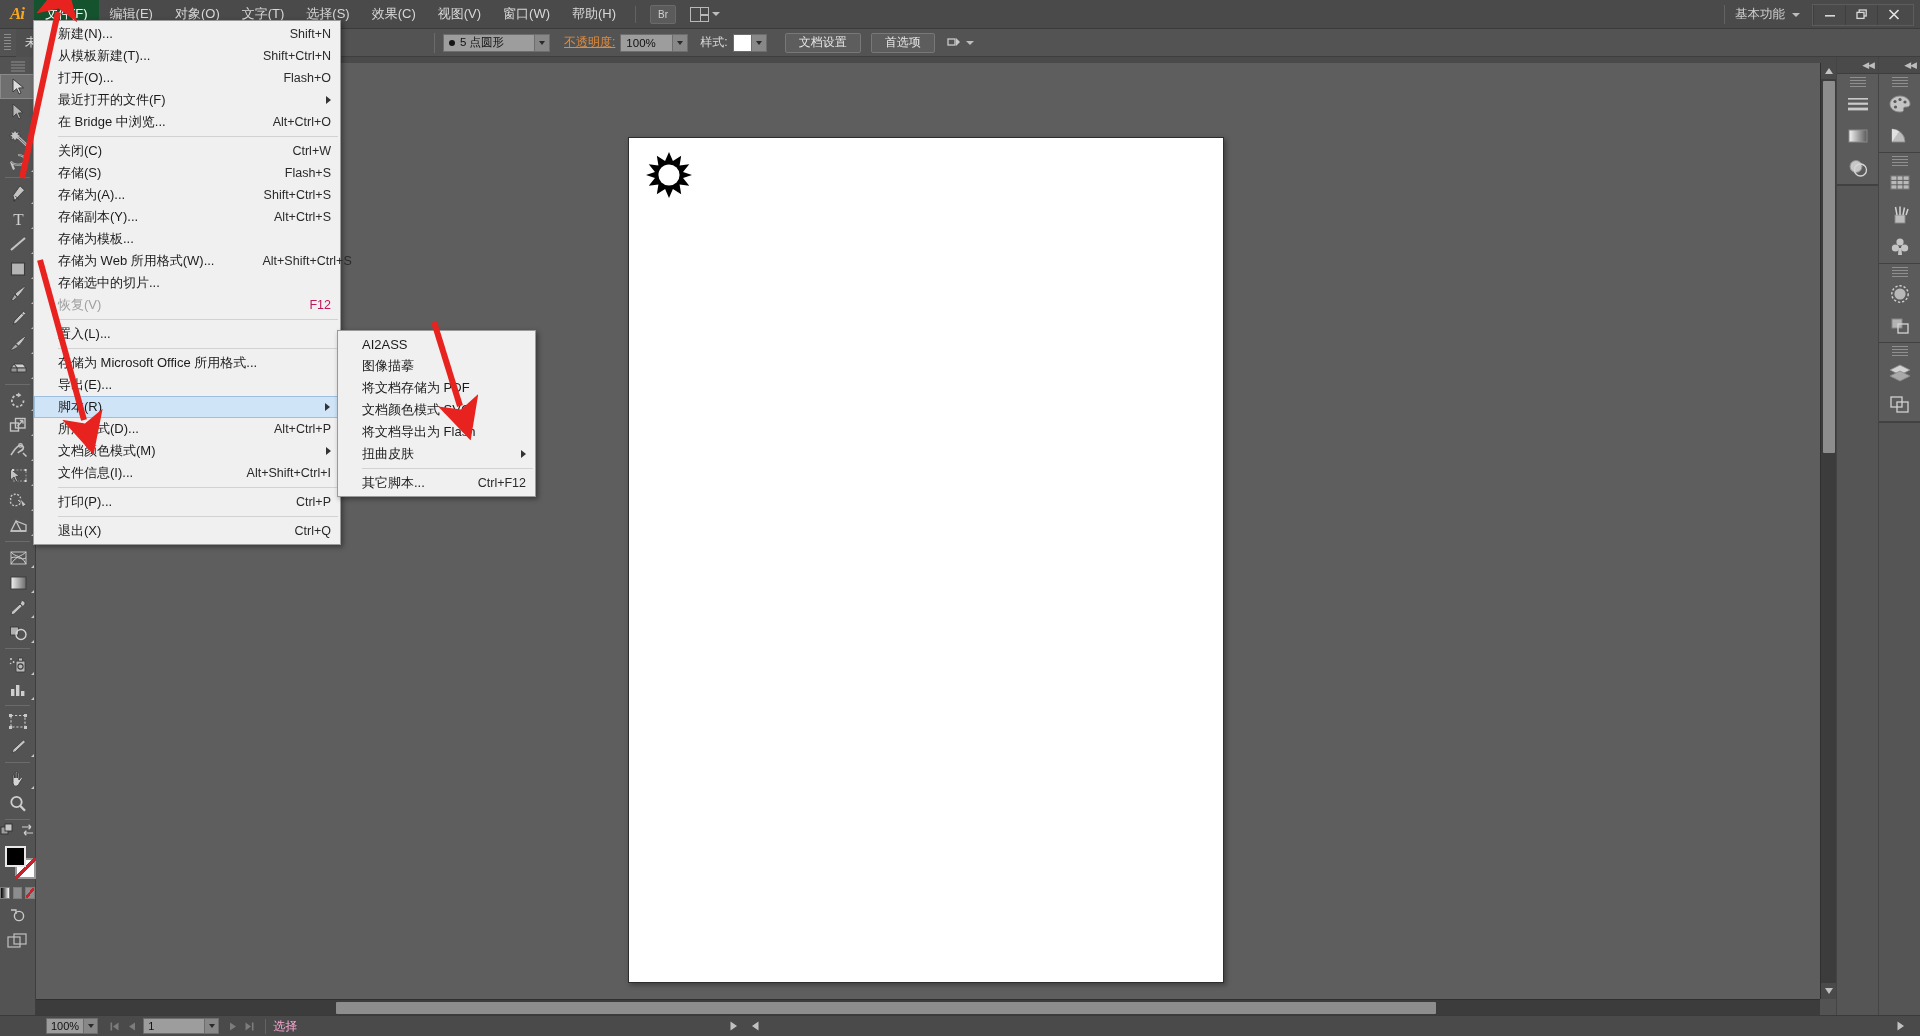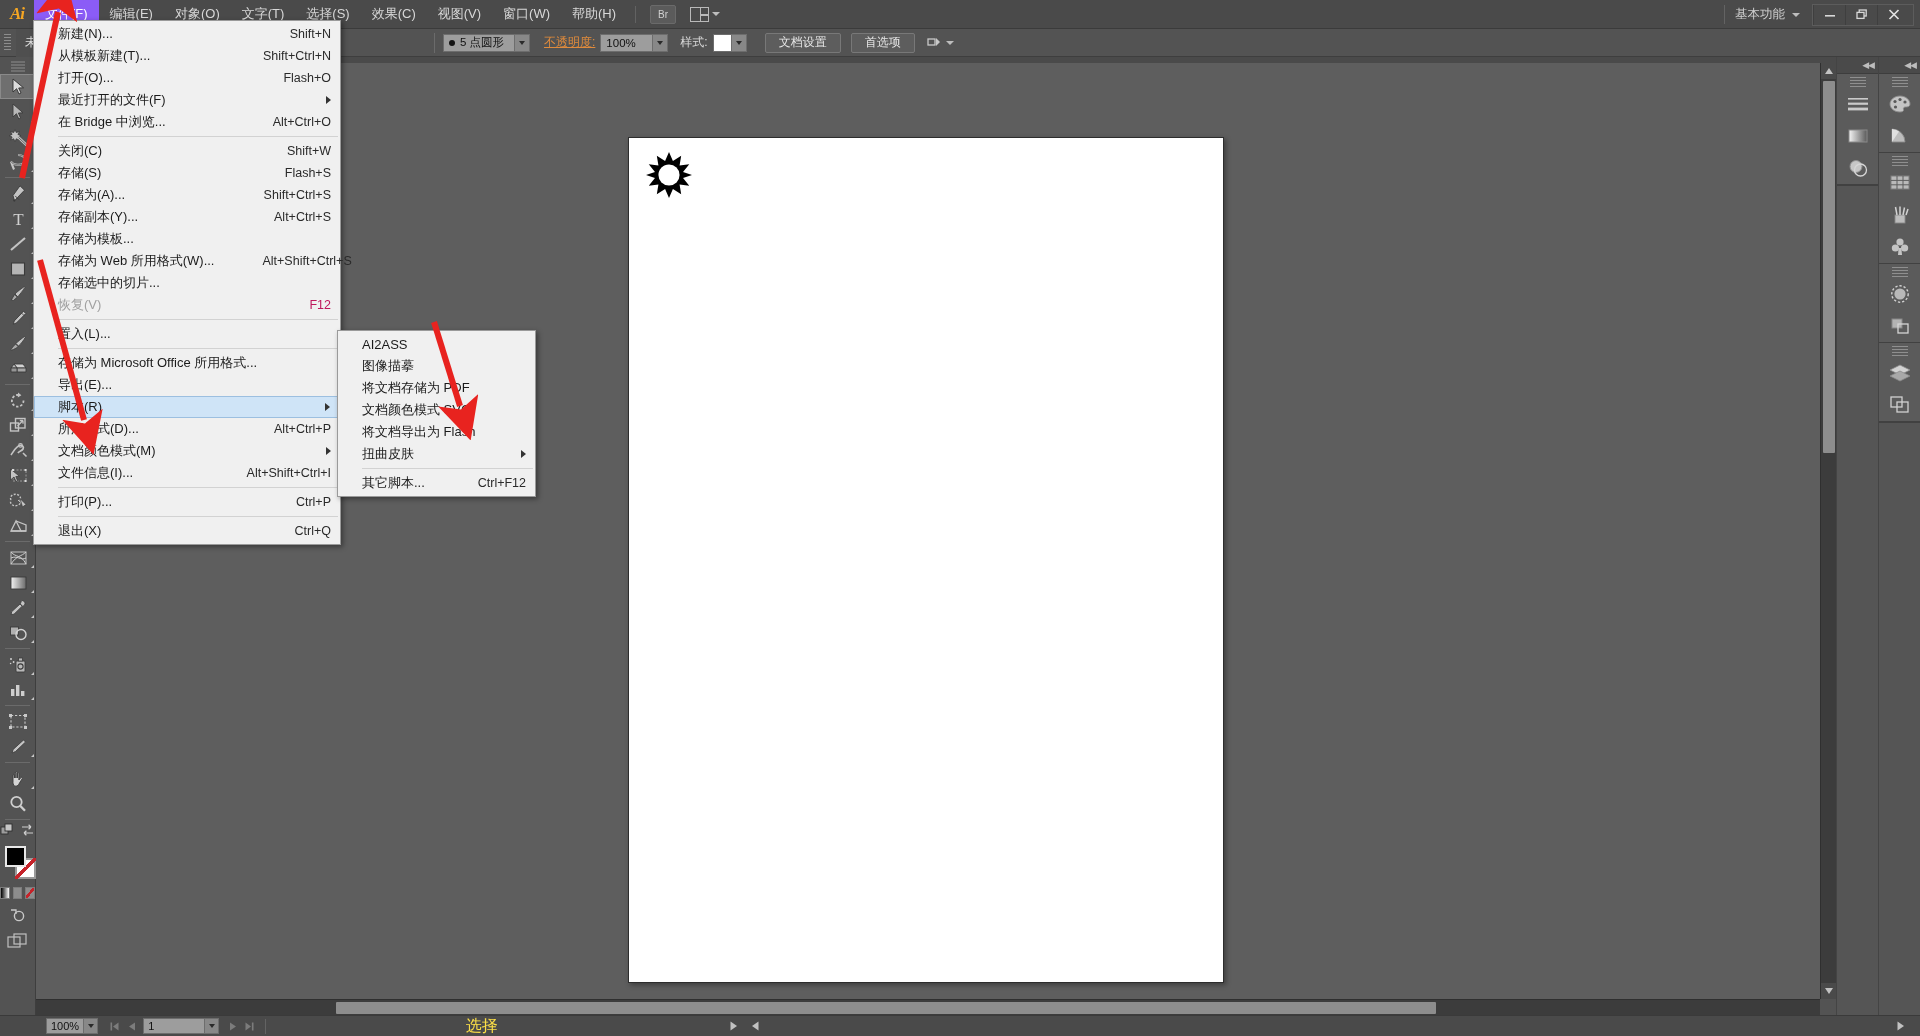--- a/index.html
+++ b/index.html
@@ -19,21 +19,21 @@
   }
   .ai-logo {
     width:34px; height:29px; display:flex; align-items:center; justify-content:center;
     color:#f5a623; font-weight:bold; font-size:17px; font-style:italic;
     font-family:"Liberation Serif","DejaVu Serif",serif; letter-spacing:-1px;
   }
   .menu-item {
     height:29px; padding:0 11px; display:flex; align-items:center;
     font-size:13px; color:#d8d8d8; white-space:nowrap; cursor:default;
   }
-  .menu-item.active { background:#8b5cf6; color:#ffffff; }
+  .menu-item.active { background:#14532d; color:#ffffff; }
   .mb-sep { width:1px; height:17px; background:#626262; margin:0 8px; }
   .br-btn {
     width:26px; height:19px; display:flex; align-items:center; justify-content:center;
     border:1px solid #6a6a6a; background:#5b5b5b; color:#d0d0d0;
     font-size:10px; border-radius:2px; margin-left:6px;
   }
   .arrange-btn { display:flex; align-items:center; gap:3px; margin-left:14px; }
   .arrange-ico { width:19px; height:15px; border:1.5px solid #b9b9b9; position:relative; }
   .arrange-ico:before { content:""; position:absolute; left:50%; top:0; bottom:0; width:1.5px; background:#b9b9b9; }
   .arrange-ico:after { content:""; position:absolute; left:50%; right:0; top:50%; height:1.5px; background:#b9b9b9; }
@@ -150,21 +150,21 @@
   .sb-left { width:36px; height:21px; background:#4a4a4a; }
   .sb-zoom { height:16px; background:#9d9d9d; border:1px solid #6d6d6d; color:#111; font-size:11px;
     display:flex; align-items:center; padding:0 4px; margin-left:10px; min-width:38px;}
   .sb-dd { width:14px;height:16px;background:#888;border:1px solid #6d6d6d;border-left:none;display:flex;align-items:center;justify-content:center;}
   .sb-dd i{width:0;height:0;border-left:3px solid transparent;border-right:3px solid transparent;border-top:4px solid #2a2a2a;}
   .nav-btn { width:17px;height:16px;display:flex;align-items:center;justify-content:center;color:#c2c2c2;font-size:8px;}
   .nav-btn.dis { color:#7c7c7c; }
   .sb-page { height:16px; width:62px; background:#9d9d9d;border:1px solid #6d6d6d;color:#111;font-size:11px;
     display:flex;align-items:center;padding:0 4px;}
   .sb-vsep { width:1px;height:15px;background:#636363;margin:0 7px; }
-  .sb-status { flex:1; text-align:right; font-size:16px; color:#fde047; }
+  .sb-status { flex:1; text-align:left; font-size:12px; color:#f9a8d4; }
 
   
   .popup {
     position:absolute; background:#f0f0f0; border:1px solid #9a9a9a;
     box-shadow:2px 2px 5px rgba(0,0,0,0.4); font-size:13px; color:#1b1b1b;
     padding:2px 0; z-index:40;
   }
   .mrow { height:22px; display:flex; align-items:center; padding:0 9px 0 24px; white-space:nowrap; position:relative; }
   .mrow.hl { background:#cfe4f7; border:1px solid #9cbfe0; padding-left:23px; height:22px; }
   .mrow.dis { color:#a0a0a0; }
@@ -229,21 +229,21 @@
       </div>
     </div>
   </div>
 
   <div id="controlbar">
     <div class="grip"></div>
     <div class="cb-noselect">未选</div>
     <div style="width:368px;"></div>
     <div class="cb-vsep"></div>
     <div style="display:flex;align-items:center;">
-      <div class="cb-field" style="width:72px;">
+      <div class="cb-field" style="width:92px;">
         <span class="dot-bullet"></span>
         <span>5 点圆形</span>
       </div>
       <div class="cb-dd">
           <i></i>
         </div>
     </div>
     <div style="width:14px;"></div>
     <div class="cb-label link">不透明度:</div>
     <div style="display:flex;align-items:center;">
@@ -768,21 +768,21 @@
         <span class="mlabel">最近打开的文件(F)</span>
         <span class="msub"></span>
       </div>
       <div class="mrow">
         <span class="mlabel">在 Bridge 中浏览...</span>
         <span class="mkey">Alt+Ctrl+O</span>
       </div>
       <div class="mdiv"></div>
       <div class="mrow">
         <span class="mlabel">关闭(C)</span>
-        <span class="mkey">Shift+W</span>
+        <span class="mkey">Ctrl+W</span>
       </div>
       <div class="mrow">
         <span class="mlabel">存储(S)</span>
         <span class="mkey">Flash+S</span>
       </div>
       <div class="mrow">
         <span class="mlabel">存储为(A)...</span>
         <span class="mkey">Shift+Ctrl+S</span>
       </div>
       <div class="mrow">

